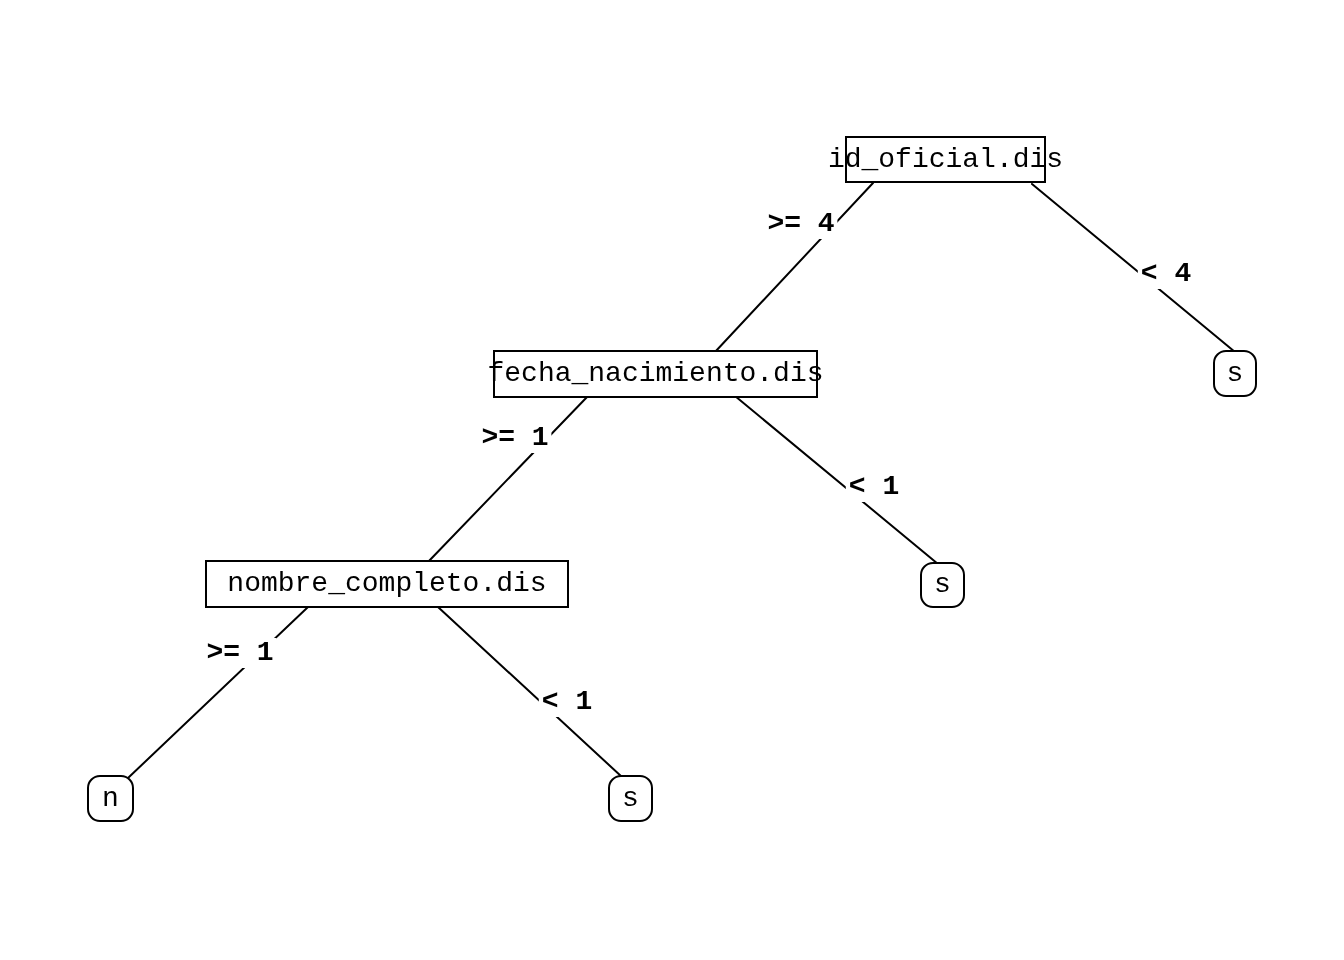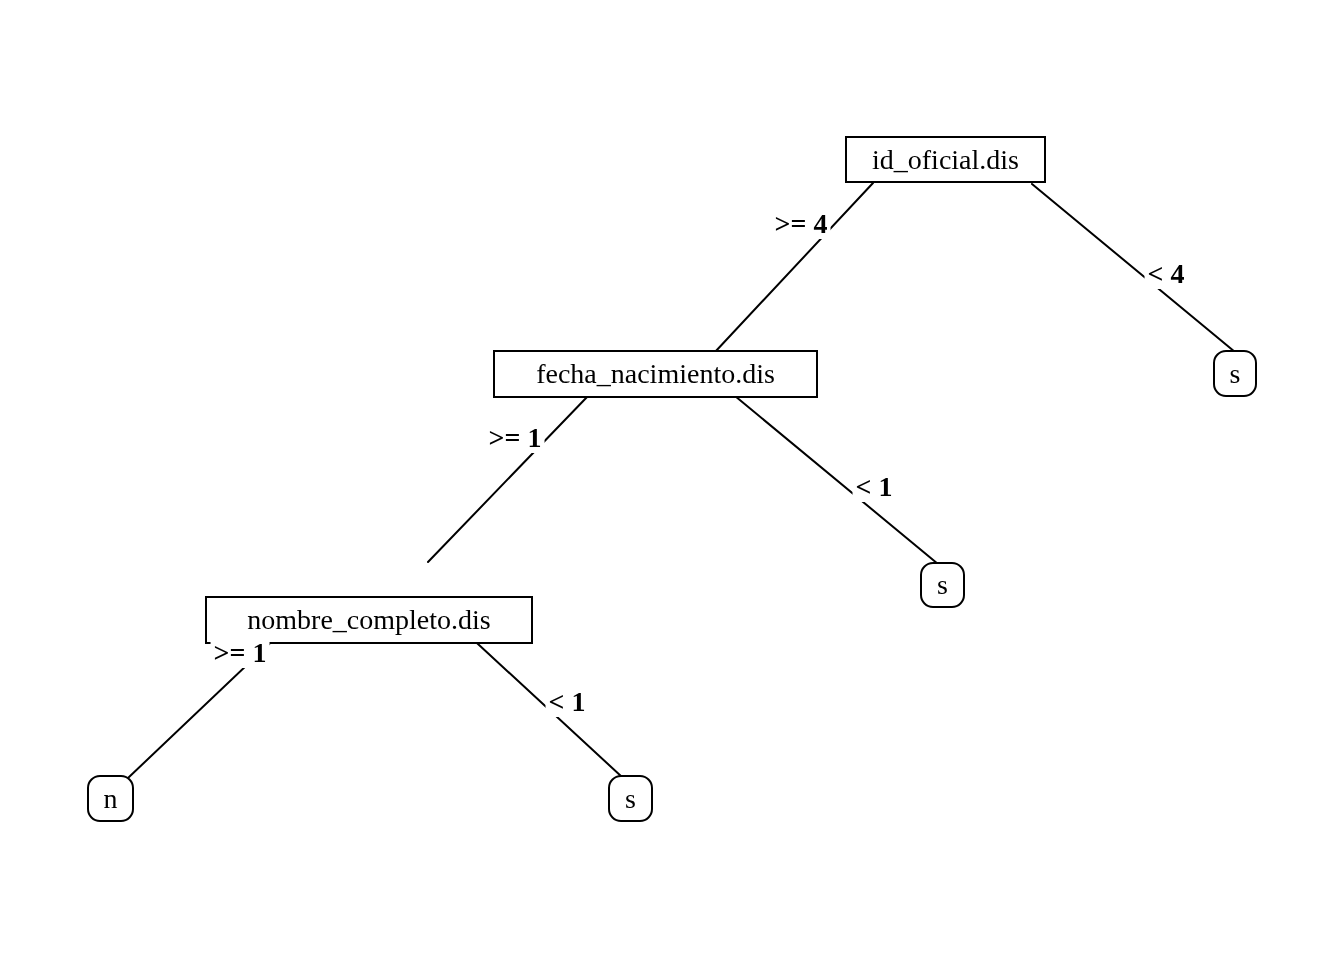--- a/index.html
+++ b/index.html
@@ -5,21 +5,21 @@
   html, body {
     margin: 0;
     padding: 0;
     background: #ffffff;
   }
   #canvas {
     position: relative;
     width: 1344px;
     height: 960px;
     background: #ffffff;
-    font-family: Liberation Serif, serif;
+    font-family: Liberation Mono, monospace;
     color: #000000;
     overflow: hidden;
   }
   svg.edges {
     position: absolute;
     left: 0;
     top: 0;
     z-index: 1;
   }
   svg.edges line {
@@ -66,21 +66,21 @@
     <line x1="588" y1="396" x2="428" y2="562"></line>
     <line x1="735" y1="396" x2="938" y2="564"></line>
     <line x1="308" y1="607" x2="128" y2="778"></line>
     <line x1="438" y1="607" x2="622" y2="777"></line>
   </svg>
 
   <div class="node rect" style="left:845px; top:136px; width:201px; height:47px;">id_oficial.dis</div>
 
   <div class="node rect" style="left:493px; top:350px; width:325px; height:48px;">fecha_nacimiento.dis</div>
 
-  <div class="node rect" style="left:205px; top:560px; width:328px; height:48px;margin-top:36px;">nombre_completo.dis</div>
+  <div class="node rect" style="left:205px; top:560px; width:364px; height:48px;">nombre_completo.dis</div>
 
   <div class="node leaf" style="left:1213px; top:350px; width:44px; height:47px;">s</div>
 
   <div class="node leaf" style="left:920px; top:562px; width:45px; height:46px;">s</div>
 
   <div class="node leaf" style="left:87px; top:775px; width:47px; height:47px;">n</div>
 
   <div class="node leaf" style="left:608px; top:775px; width:45px; height:47px;">s</div>
 
   <div class="edge-label" style="left:801px; top:224px;">&gt;= 4</div>

